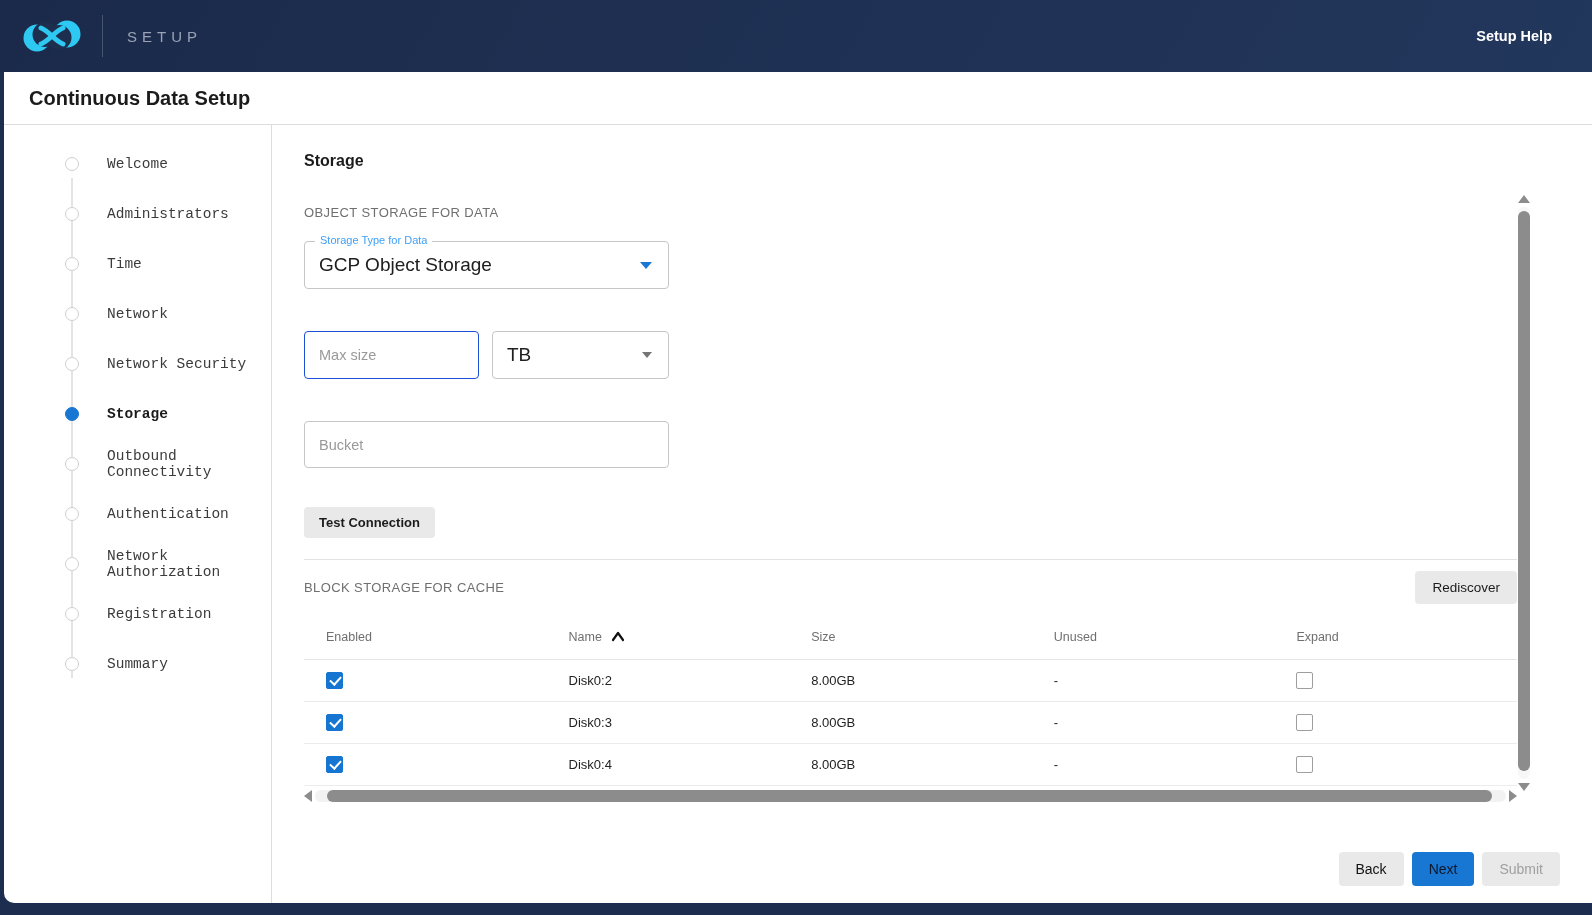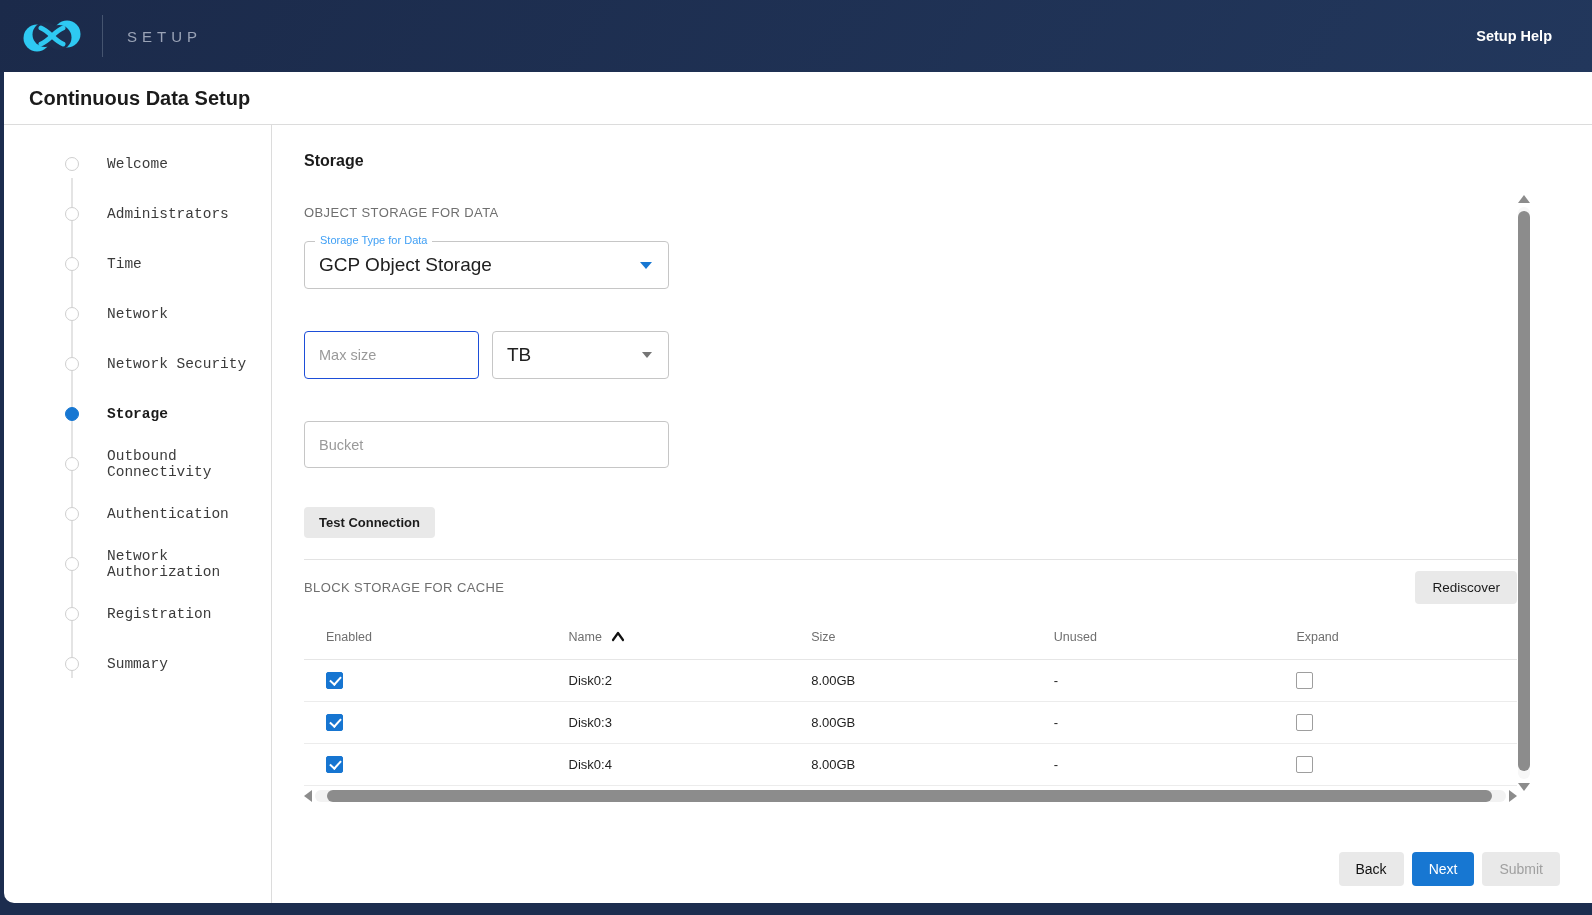--- a/index.html
+++ b/index.html
@@ -91,21 +91,21 @@
   .vs-arrow.up { border-left:6px solid transparent; border-right:6px solid transparent; border-bottom:8px solid #8c8c8c; }
   .vs-arrow.down { border-left:6px solid transparent; border-right:6px solid transparent; border-top:8px solid #8c8c8c; }
   .vs-track { flex:1; width:12px; background:#f7f7f7; border-radius:6px; position:relative; margin:4px 0; }
   .vs-thumb { position:absolute; top:4px; bottom:8px; left:0; right:0; background:#8c8c8c; border-radius:6px; cursor:grab; }
 
   
   .footer-actions { position:absolute; right:32px; bottom:17px; display:flex; gap:8px; }
   .btn { border:none; border-radius:4px; padding:9px 17px; font-size:14px; font-weight:400; cursor:pointer;
     font-family:"Liberation Sans",sans-serif; }
   .btn-back { background:#e9e9e9; color:#111111; }
-  .btn-next { background:#1777d2; color:#ffffff; }
+  .btn-next { background:#1777d2; color:#0f172a; }
   .btn-submit { background:#e9e9e9; color:#a0a0a0; cursor:default; }
 </style>
 </head>
 <body>
 
 <div class="topbar">
   <div class="logo-wrap">
     <svg width="60" height="42" viewBox="0 0 60 42">
       <circle cx="15" cy="23" r="13.5" fill="#2ec9f2"></circle>
       <circle cx="23" cy="19.5" r="12.5" fill="#1d2e4f"></circle>

